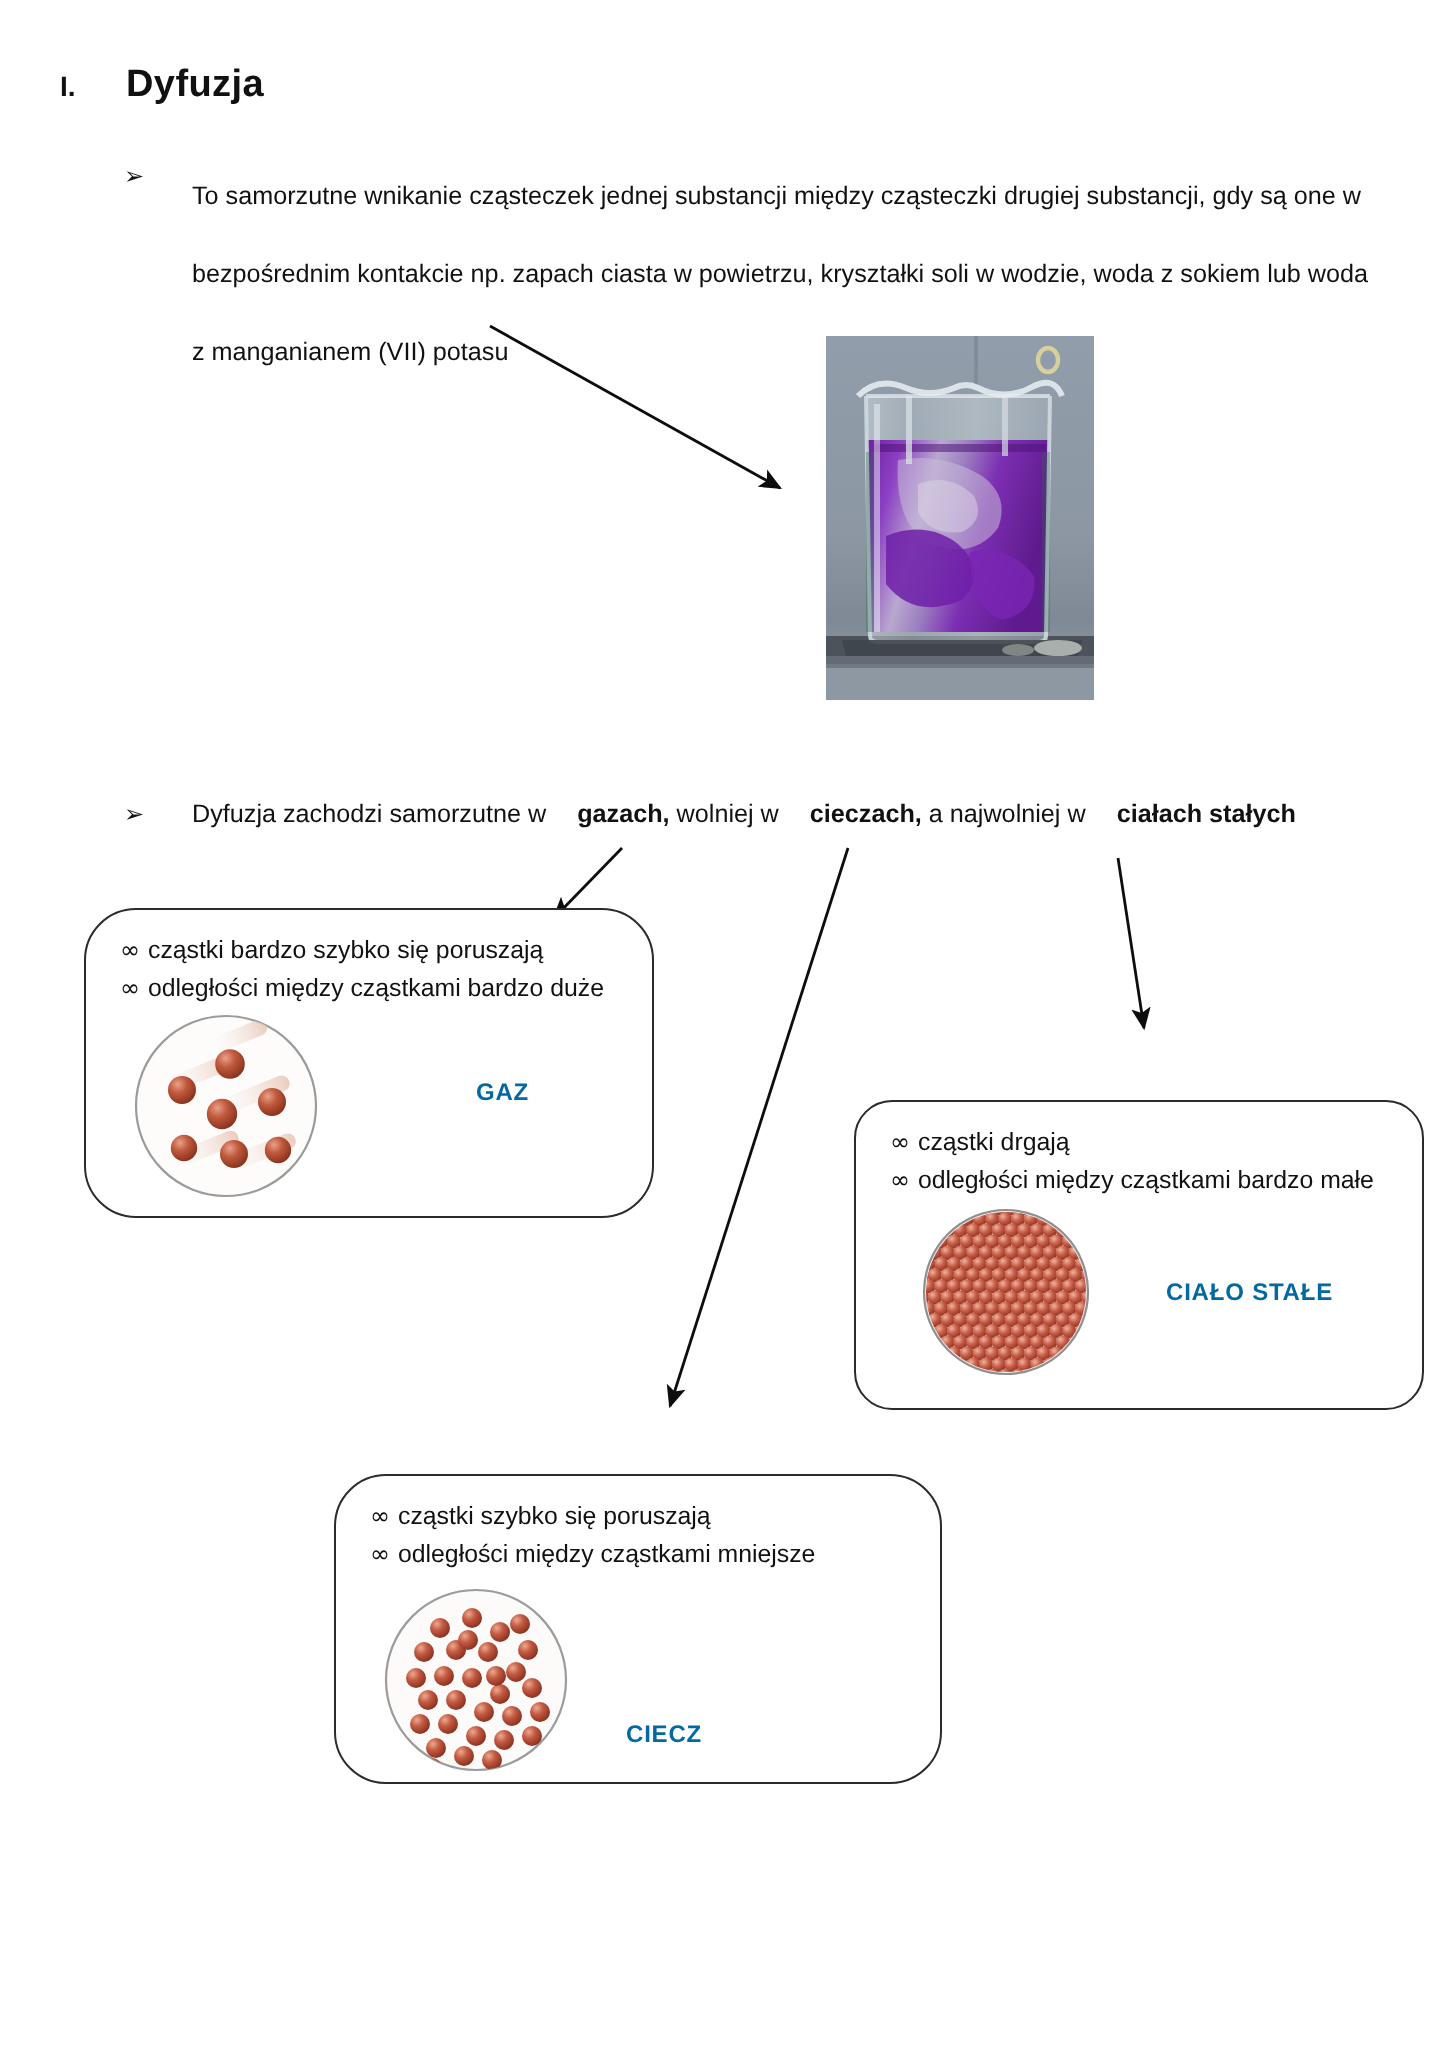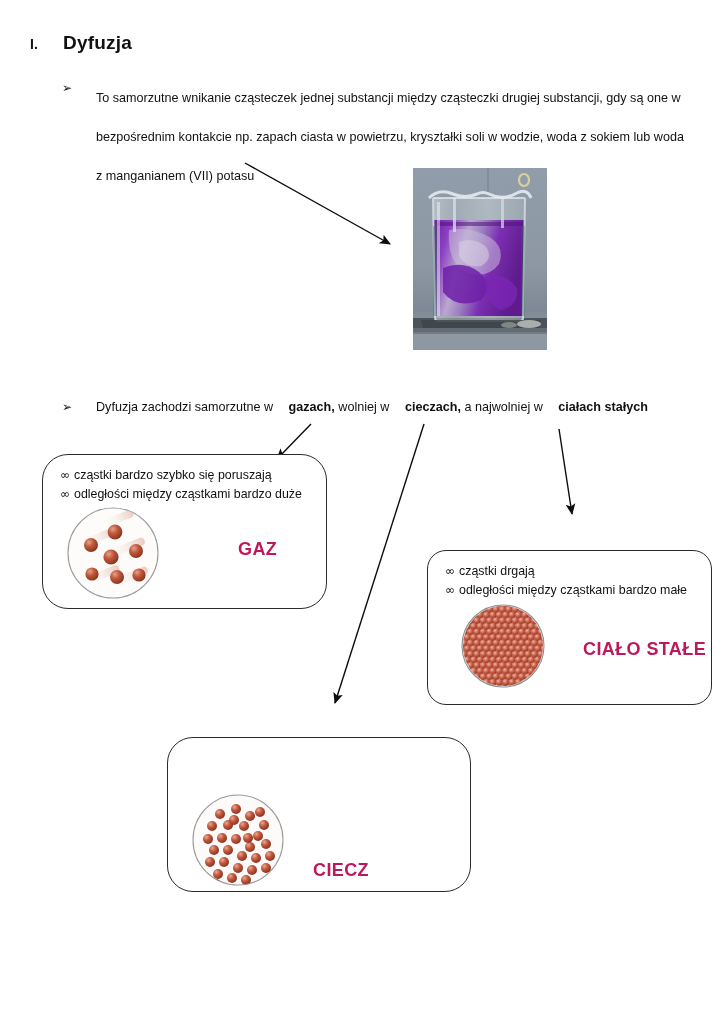--- a/index.html
+++ b/index.html
@@ -33,21 +33,21 @@
   .photo svg{display:block;}
 
   
   .arrow-layer{position:absolute;left:0;top:0;width:724px;height:1024px;pointer-events:none;}
 
   
   .sbox{position:absolute;border:1.2px solid #2b2b2b;border-radius:26px;background:#fff;}
   .sbox .lines{position:absolute;left:17px;top:11px;}
   .sline{font-size:12.4px;line-height:19px;color:#111;white-space:nowrap;}
   .sline .inf{font-family:"DejaVu Sans", sans-serif;font-size:12px;margin-right:4px;}
-  .sbox .label{position:absolute;font-size:18px;font-weight:bold;color:#be185d;letter-spacing:.4px;}
+  .sbox .label{position:absolute;font-size:12px;font-weight:bold;color:#0369a1;letter-spacing:.4px;}
   .sbox .circ{position:absolute;}
 
   #box-gas{left:42px;top:454px;width:283px;height:153px;}
   #box-gas .label{left:195px;top:84px;}
   #box-gas .circ{left:22px;top:50px;}
 
   #box-solid{left:427px;top:550px;width:283px;height:153px;border-radius:19px;}
   #box-solid .label{left:155px;top:88px;}
   #box-solid .circ{left:32px;top:52px;}
 
@@ -473,20 +473,24 @@
             <circle cx="77.8" cy="90.6" r="3.6" fill="url(#ps)"></circle>
             <circle cx="84.2" cy="90.6" r="3.6" fill="url(#ps)"></circle>
             <circle cx="90.6" cy="90.6" r="3.6" fill="url(#ps)"></circle>
           </g>
       </svg>
     </div>
     <div class="label">CIAŁO STAŁE</div>
   </div>
 
   <div class="sbox" id="box-liquid">
+    <div class="lines">
+      <div class="sline"><span class="inf">∞</span><span>cząstki szybko się poruszają</span></div>
+      <div class="sline"><span class="inf">∞</span><span>odległości między cząstkami mniejsze</span></div>
+    </div>
     <div class="circ">
       <svg width="96" height="96" viewBox="0 0 96 96">
         <defs>
           <radialGradient id="pl" cx="34%" cy="30%" r="72%">
             <stop offset="0%" stop-color="#eda891"></stop>
             <stop offset="46%" stop-color="#c25940"></stop>
             <stop offset="100%" stop-color="#8b3220"></stop>
           </radialGradient>
           <clipPath id="liqClip">
               <circle cx="48" cy="48" r="45"></circle>

